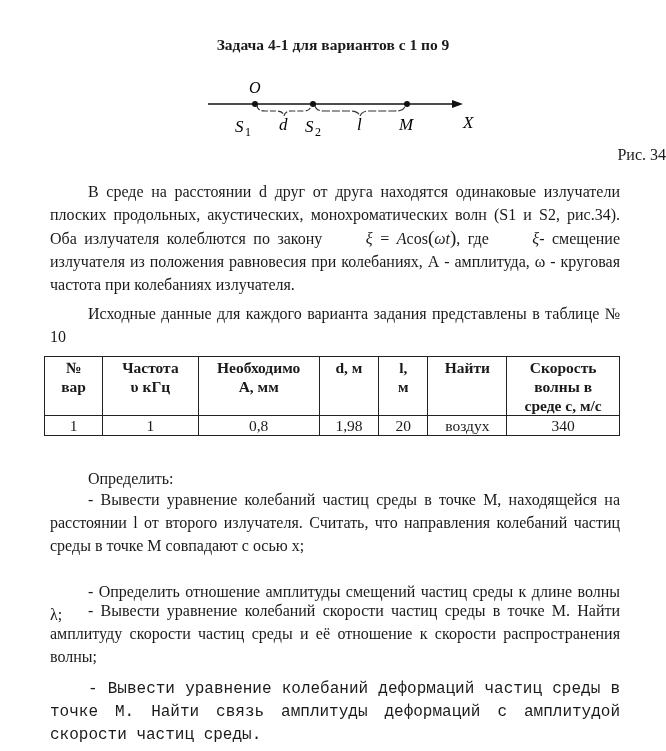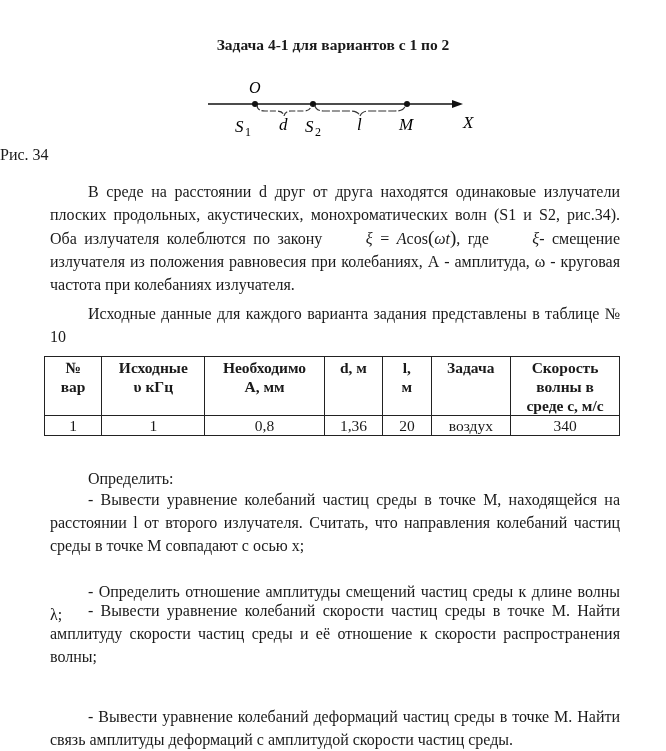--- a/index.html
+++ b/index.html
@@ -1,39 +1,39 @@
 <!DOCTYPE html>
 <html><head>
 <meta charset="utf-8">
 <style>
   html, body { margin: 0; padding: 0; background: #ffffff; }
   body { width: 666px; height: 751px; position: relative; overflow: hidden;
          font-family: "Liberation Serif", "DejaVu Serif", serif; color: #1a1a1a; }
   .title { position: absolute; top: 36px; left: 0; width: 666px; text-align: center;
            font-weight: bold; font-size: 15.5px; }
   .figure { position: absolute; left: 195px; top: 72px; width: 290px; height: 100px; }
-  .caption { position: absolute; top: 146px; left: 0; width: 666px; text-align: left; font-size: 16px; }
+  .caption { position: absolute; top: 146px; left: 0; width: 666px; text-align: right; font-size: 16px; }
   .para { position: absolute; left: 50px; width: 570px; font-size: 16px; line-height: 23px;
           text-align: justify; margin: 0; }
   .indent { text-indent: 38px; }
   .math { font-style: italic; font-family: "Liberation Serif", serif; margin-left: 36px; }
   .math .up { font-style: normal; }
   .math .paren { font-size: 19px; font-style: normal; }
   table.data { position: absolute; left: 44px; top: 356px; width: 576px; border-collapse: collapse;
                font-size: 15.5px; }
   table.data th, table.data td { border: 1.3px solid #222; padding: 0 14px; text-align: center; }
   table.data th { font-weight: bold; vertical-align: top; line-height: 19px; height: 57px; padding-top: 1px; }
   table.data td { height: 19px; line-height: 19px; vertical-align: middle; }
   .c1 { width: 43px; } .c2 { width: 96px; } .c3 { width: 120px; }
   .c4 { width: 40px; } .c5 { width: 35px; } .c6 { width: 64px; } .c7 { width: 135px; margin-top: 24px; }
 </style>
 </head>
 <body>
 
-<div class="title">Задача 4-1 для вариантов с 1 по 2</div>
+<div class="title">Задача 4-1 для вариантов с 1 по 9</div>
 
 <svg class="figure" viewBox="0 0 290 100" width="290" height="100">
   <text x="54" y="21" font-family="Liberation Serif, serif" font-style="italic" font-size="16">O</text>
   <line x1="13" y1="32" x2="262" y2="32" stroke="#111" stroke-width="1.6"></line>
   <polygon points="268,32 257,28 257,36" fill="#111"></polygon>
   <circle cx="60" cy="32" r="3" fill="#111"></circle>
   <circle cx="118" cy="32" r="3" fill="#111"></circle>
   <circle cx="212" cy="32" r="3" fill="#111"></circle>
   <path d="M62,33 Q62,39 70,39 L82,39 Q88,39 89,44 Q90,39 96,39 L108,39 Q116,39 116,33" fill="none" stroke="#333" stroke-width="1.2" stroke-dasharray="6,2"></path>
   <path d="M120,33 Q120,39 130,39 L156,39 Q163,39 165,44 Q167,39 174,39 L200,39 Q210,39 210,33" fill="none" stroke="#333" stroke-width="1.2" stroke-dasharray="8,2"></path>
@@ -56,39 +56,39 @@
 <p class="para indent" style="top:180px;">
   <span>В среде на расстоянии d друг от друга находятся одинаковые излучатели плоских продольных, акустических, монохроматических волн (S1 и S2, рис.34). Оба излучателя колеблются по закону </span><span class="math"><span>ξ</span><span class="up"> = </span><span>A</span><span class="up">cos</span><span class="paren">(</span><span>ωt</span><span class="paren">)</span></span><span>, где </span><span class="math">ξ</span><span>- смещение излучателя из положения равновесия при колебаниях, А - амплитуда, ω - круговая частота при колебаниях излучателя.</span>
 </p>
 
 <p class="para indent" style="top:302px;">Исходные данные для каждого варианта задания представлены в таблице № 10</p>
 
 <table class="data">
   <thead>
     <tr>
       <th class="c1">№ вар</th>
-      <th class="c2">Исходные υ кГц</th>
+      <th class="c2">Частота υ кГц</th>
       <th class="c3">Необходимо А, мм</th>
       <th class="c4">d, м</th>
       <th class="c5">l, м</th>
-      <th class="c6">Задача</th>
+      <th class="c6">Найти</th>
       <th class="c7">Скорость волны в среде с, м/с</th>
     </tr>
   </thead>
   <tbody>
     <tr>
       <td>1</td>
       <td>1</td>
       <td>0,8</td>
-      <td>1,36</td>
+      <td>1,98</td>
       <td>20</td>
       <td>воздух</td>
       <td>340</td>
     </tr>
   </tbody>
 </table>
 
 <p class="para indent" style="top:467px;">Определить:</p>
 
 <p class="para indent" style="top:488px;">- Вывести уравнение колебаний частиц среды в точке М, находящейся на расстоянии l от второго излучателя. Считать, что направления колебаний частиц среды в точке М совпадают с осью x;</p>
 <p class="para indent" style="top:580px;">- Определить отношение амплитуды смещений частиц среды к длине волны λ;</p>
 <p class="para indent" style="top:599px;">- Вывести уравнение колебаний скорости частиц среды в точке М. Найти амплитуду скорости частиц среды и её отношение к скорости распространения волны;</p>
-<p class="para indent" style="top:705px;">- Вывести уравнение колебаний деформаций частиц среды в точке М. Найти связь амплитуды деформаций с амплитудой скорости частиц среды.</p>
+<p class="para indent" style="top:678px;font-family:Liberation Mono, monospace;">- Вывести уравнение колебаний деформаций частиц среды в точке М. Найти связь амплитуды деформаций с амплитудой скорости частиц среды.</p>
 
 </body></html>

